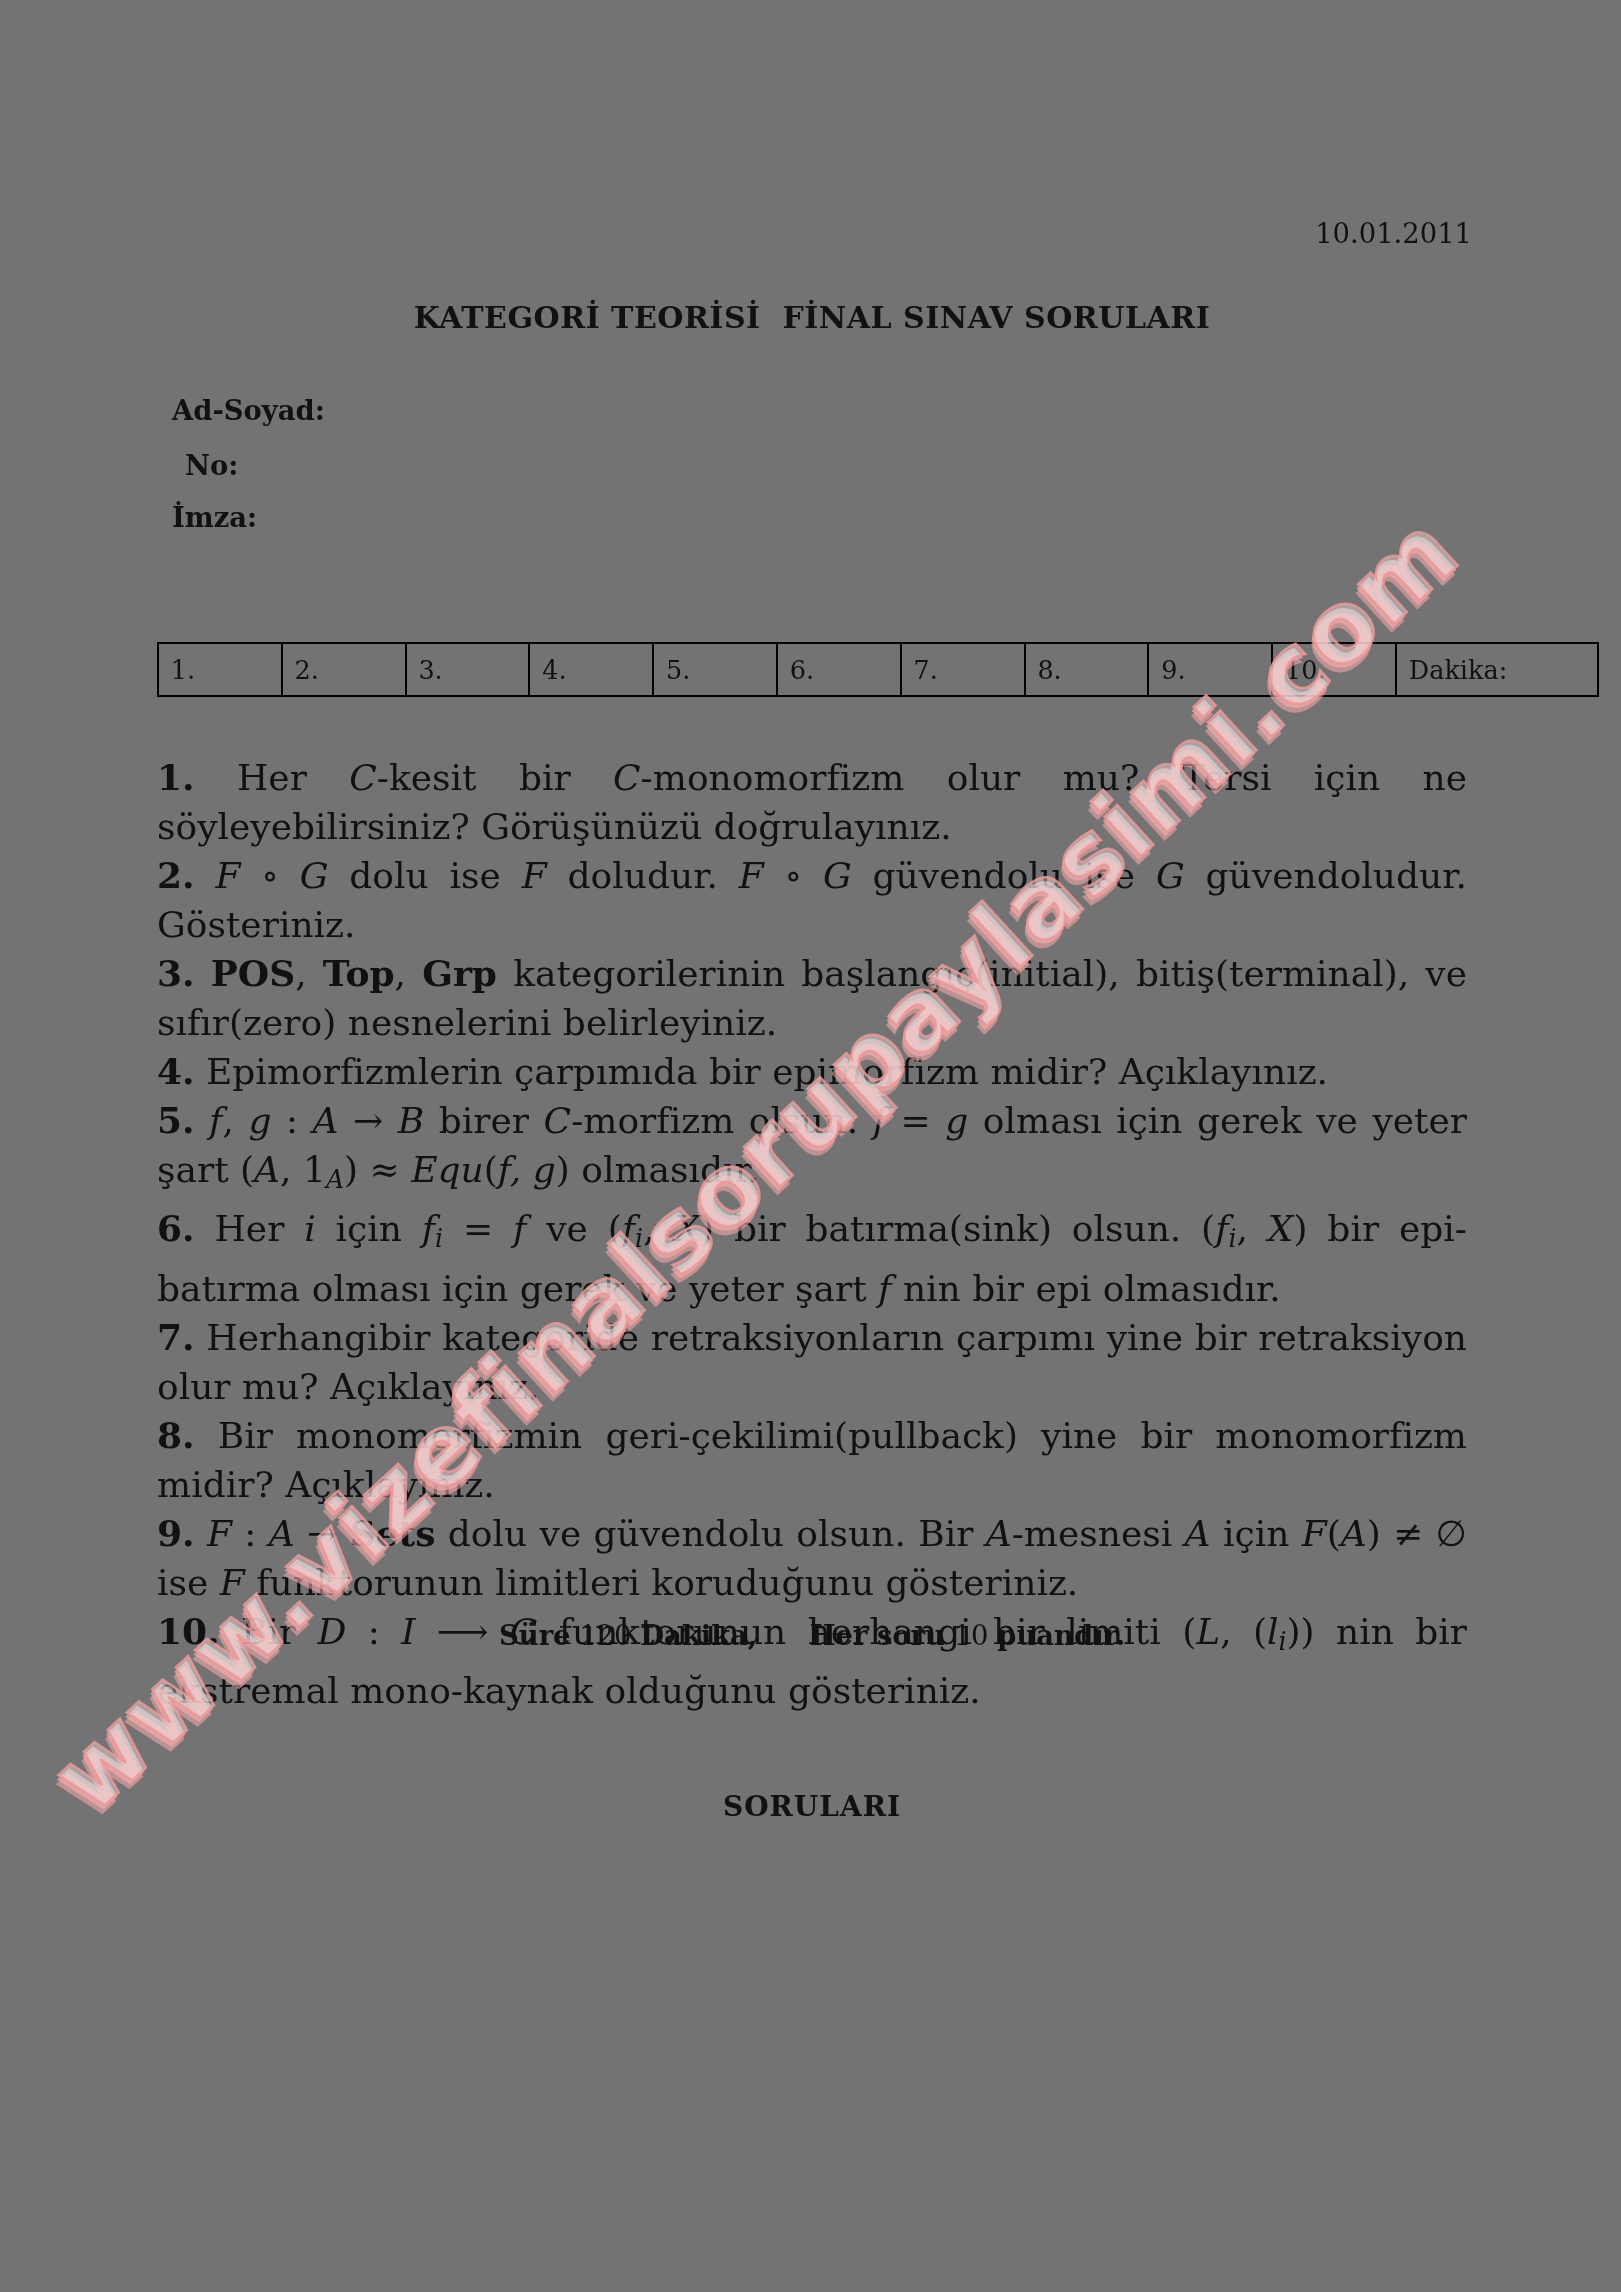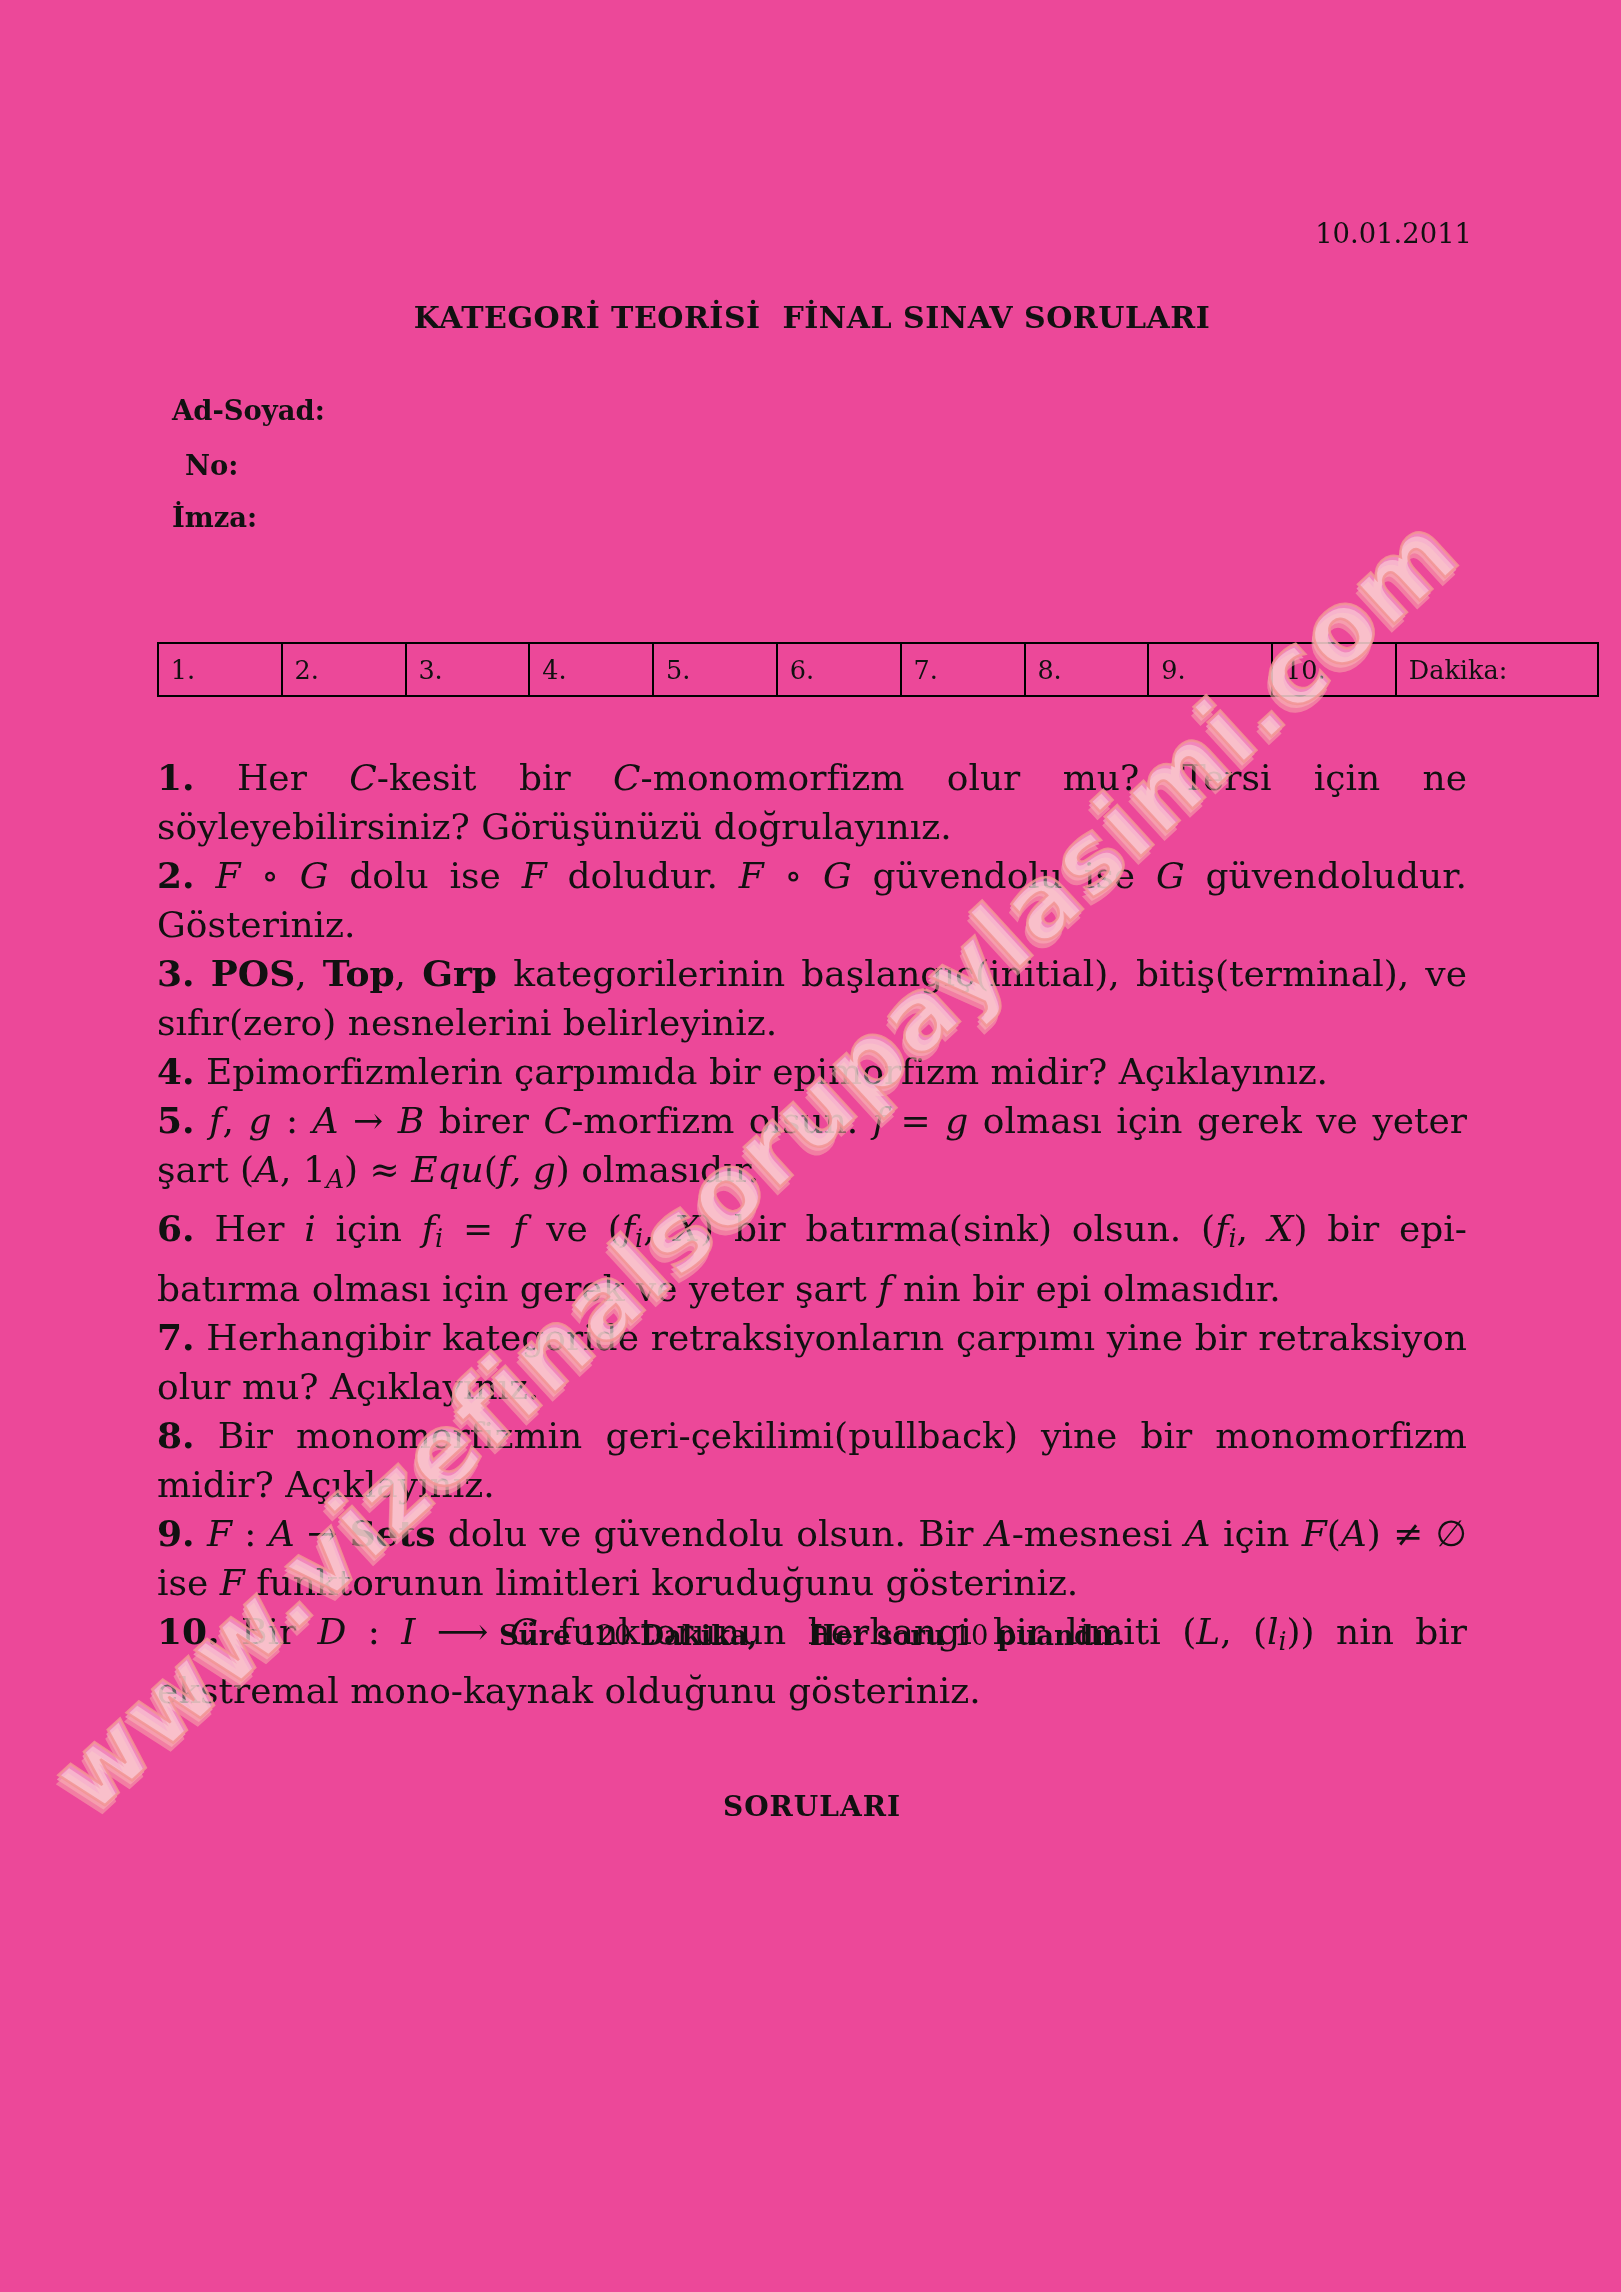--- a/index.html
+++ b/index.html
@@ -1,20 +1,20 @@
 <!DOCTYPE html>
 <html lang="tr"><head>
 <meta charset="utf-8">
 <style>
   html, body { margin: 0; padding: 0; background: #ffffff; }
   .page {
     position: relative;
     width: 1621px;
     height: 2293px;
-    background: #ec4899;
+    background: #737373;
     font-family: "DejaVu Serif", "Liberation Serif", serif;
     color: #111111;
     overflow: hidden;
     margin: 0 auto;
   }
   .content { position: absolute; inset: 0; z-index: 1; }
 
   .date {
     position: absolute;
     top: 218px; right: 149px;

